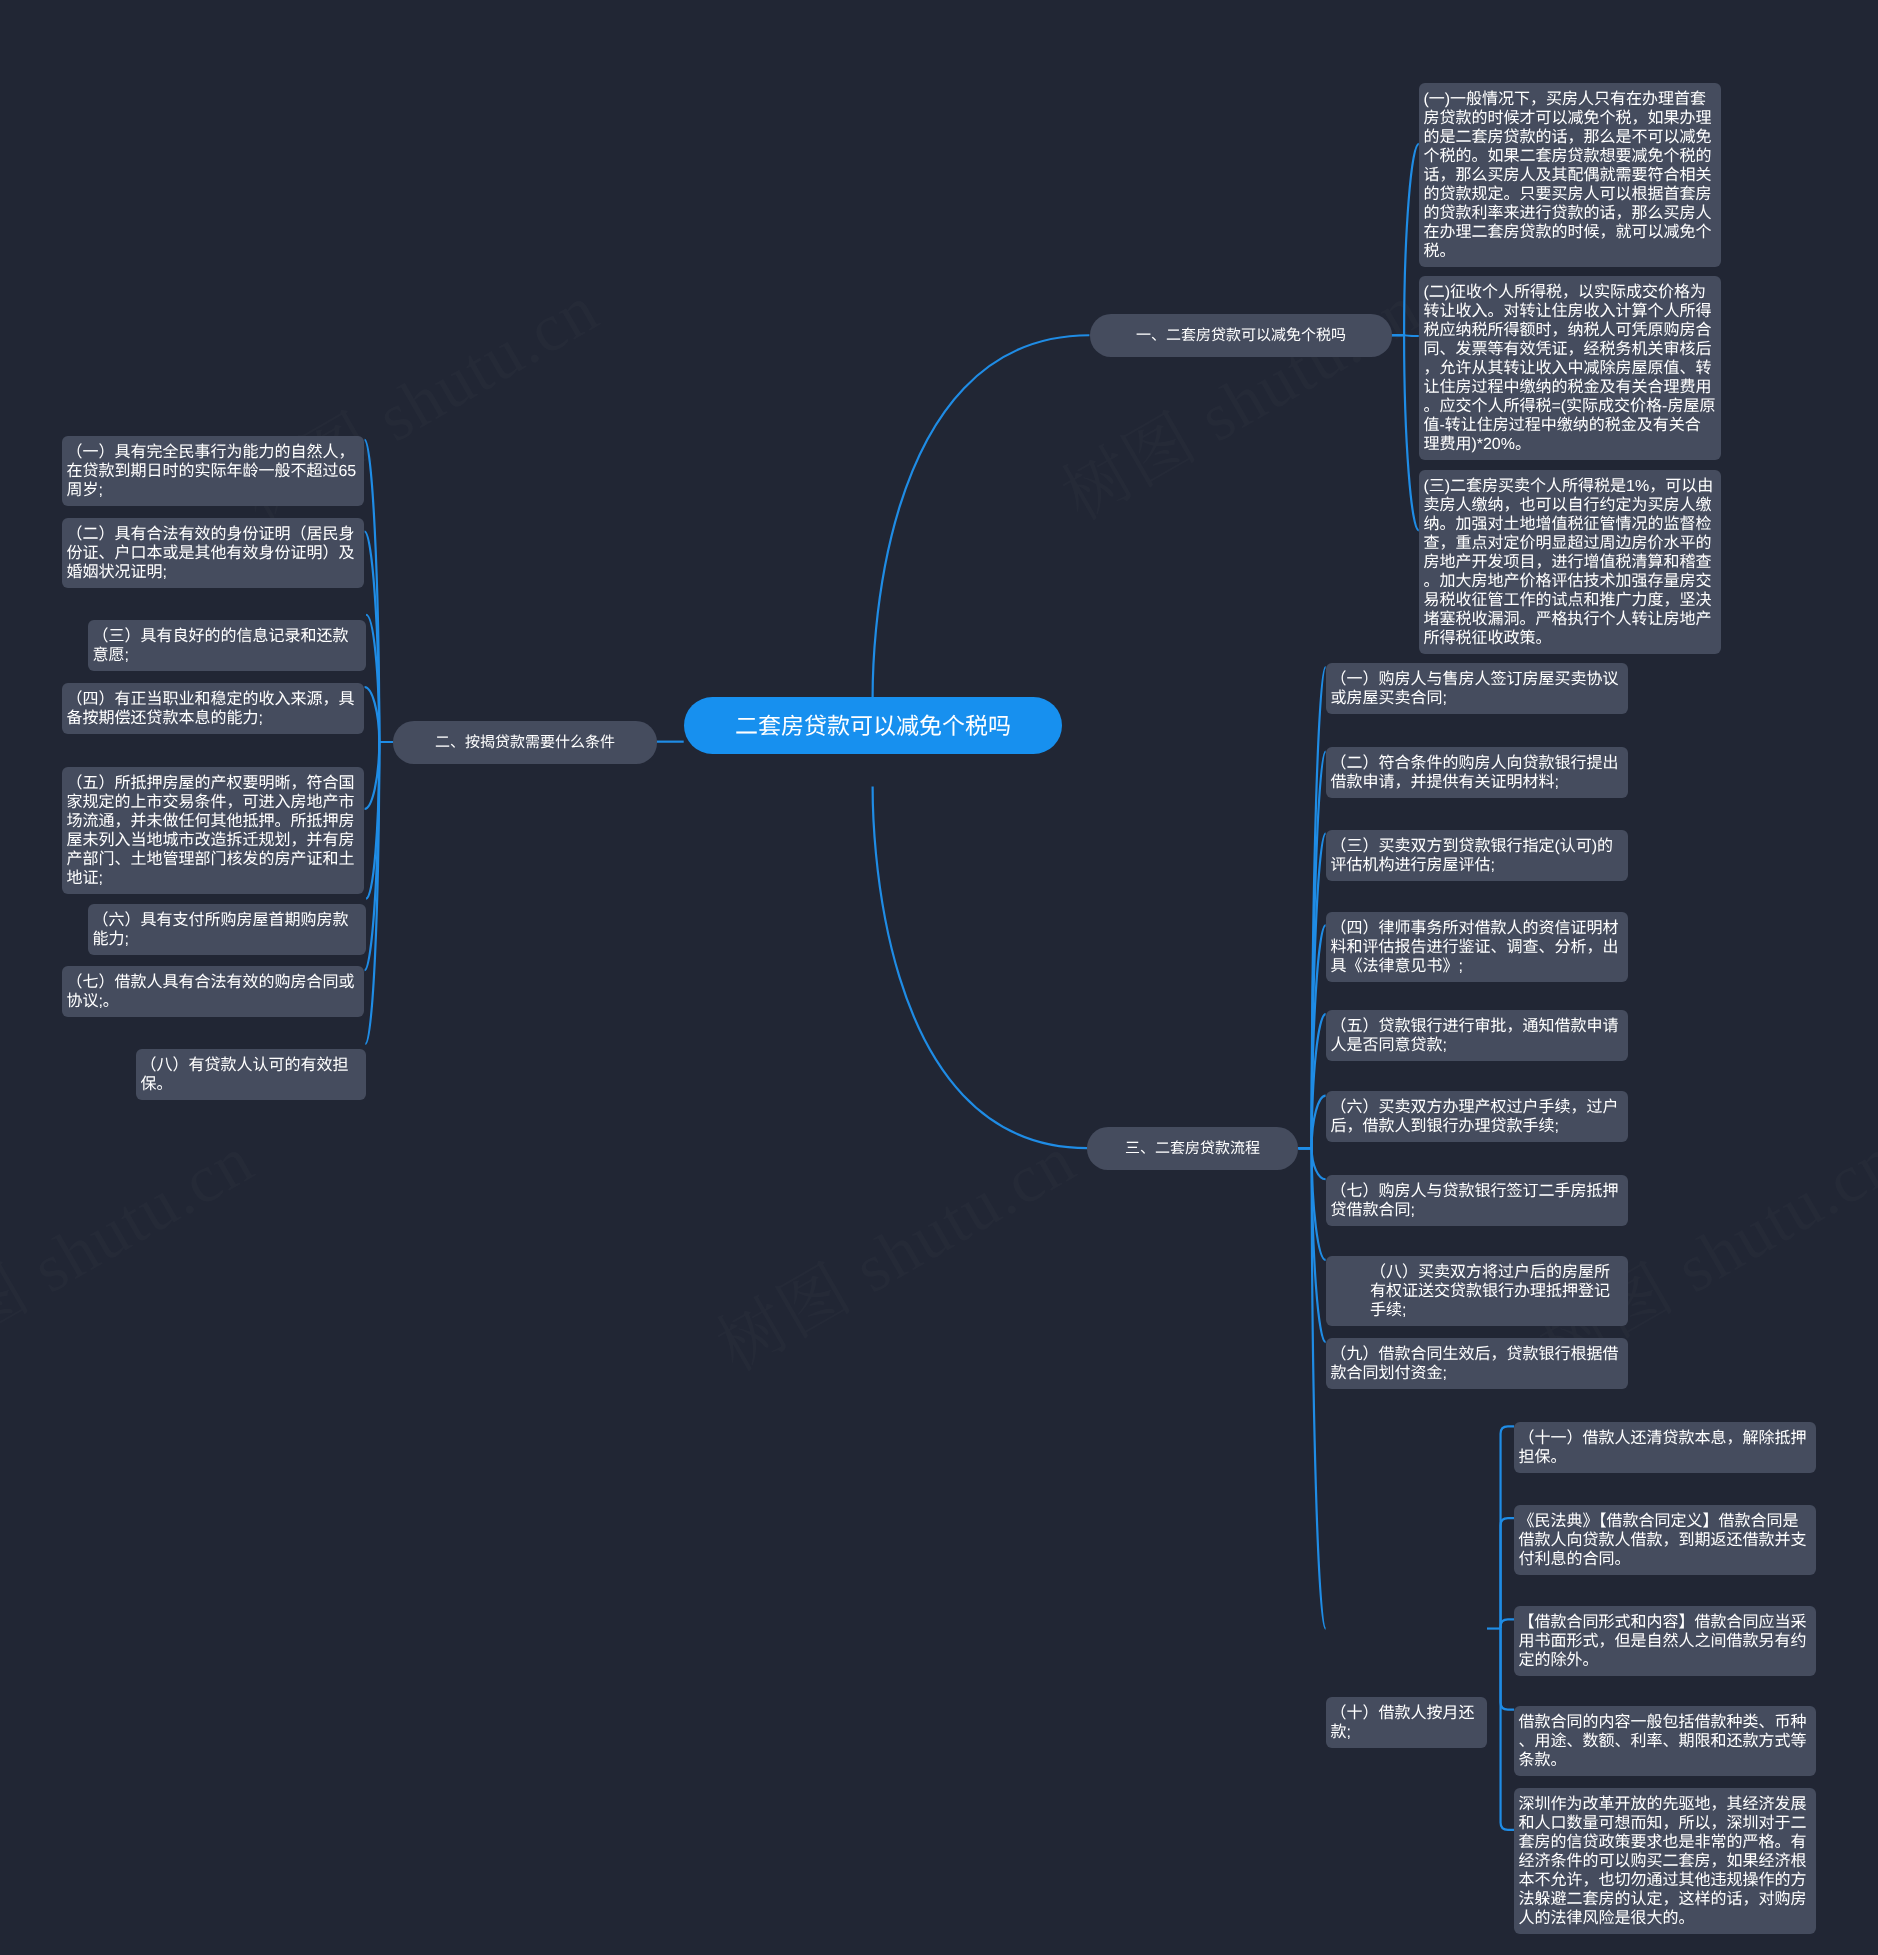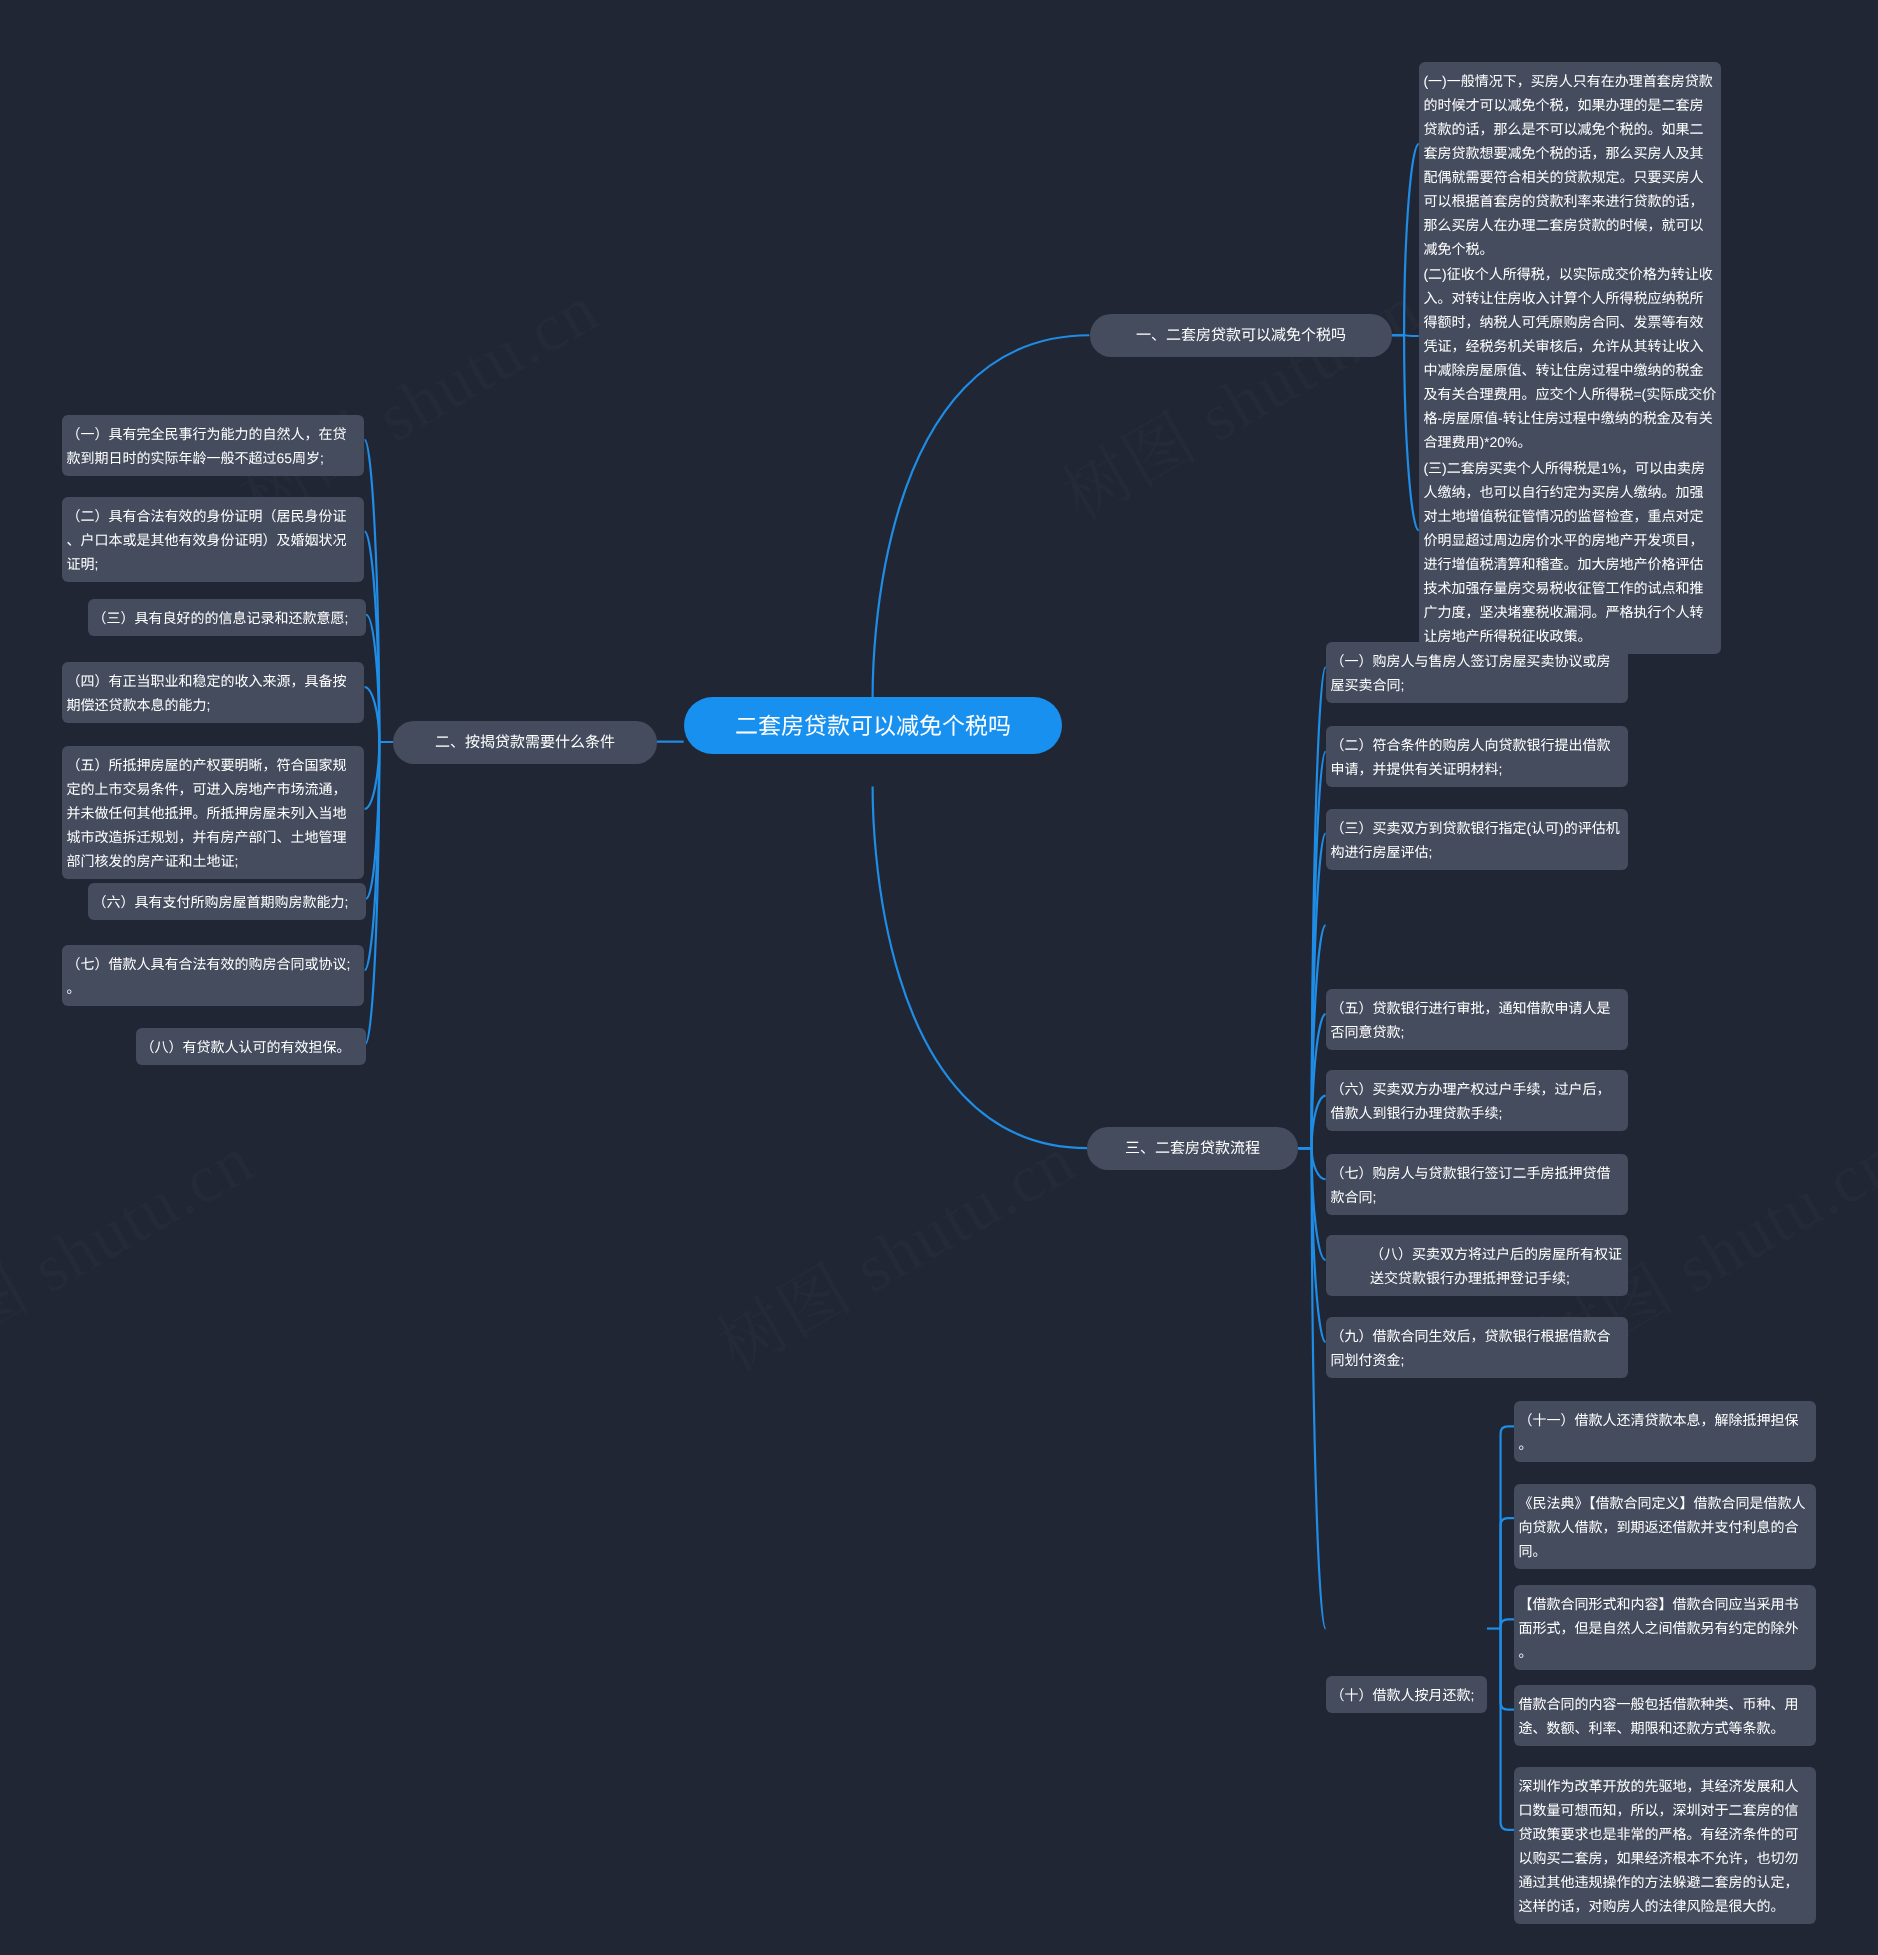--- a/index.html
+++ b/index.html
@@ -10,21 +10,21 @@
 #stage{position:absolute;left:0;top:0;width:1878px;height:1955px;}
 #watermark{position:absolute;left:0;top:0;width:1878px;height:1955px;overflow:hidden;pointer-events:none;}
 #watermark .wm{position:absolute;white-space:nowrap;font-size:68px;color:rgba(255,255,255,.020);
   transform:rotate(-30deg);transform-origin:0 0;font-family:"Liberation Serif","Noto Serif CJK SC",serif;
   letter-spacing:1.5px;}
 svg#links{position:absolute;left:0;top:0;width:1878px;height:1955px;}
 svg#links path{fill:none;stroke:#1f8ce5;stroke-width:3;}
 .node{position:absolute;box-sizing:border-box;background:#454c5e;color:#fff;
       display:flex;align-items:center;border-radius:5.9px;}
 .node .nt{display:block;}
-.lvl2,.lvl3{padding:6.6px 4.4px;font-size:14px;line-height:24px;line-break:anywhere;}
+.lvl2,.lvl3{padding:6.6px 4.4px;font-size:16px;line-height:19px;line-break:anywhere;margin-top:21px;}
 .lvl1{border-radius:21px;font-size:15px;line-height:25px;justify-content:center;padding:8.8px 0;}
 .root{border-radius:45px;background:#1790ef;font-size:23px;line-height:32px;
       justify-content:center;text-align:center;padding:12.5px 44px;}
 .root-node{left:684px;top:697px;width:378px;}
 .branch-0{left:1090px;top:314px;width:302px;}
 .branch-1{left:393px;top:721px;width:264px;}
 .branch-2{left:1087px;top:1127px;width:211px;}
 .b0-child-0{left:1419px;top:62px;width:302px;}
 .b0-child-1{left:1419px;top:255px;width:302px;}
 .b0-child-2{left:1419px;top:449px;width:302px;}
@@ -143,20 +143,23 @@
     </div>
 <div class="node lvl2 b2-child-0">
       <span class="nt">（一）购房人与售房人签订房屋买卖协议或房屋买卖合同;</span>
     </div>
 <div class="node lvl2 b2-child-1">
       <span class="nt">（二）符合条件的购房人向贷款银行提出借款申请，并提供有关证明材料;</span>
     </div>
 <div class="node lvl2 b2-child-2">
       <span class="nt">（三）买卖双方到贷款银行指定(认可)的评估机构进行房屋评估;</span>
     </div>
+<div class="node lvl2 b2-child-3">
+      <span class="nt">（四）律师事务所对借款人的资信证明材料和评估报告进行鉴证、调查、分析，出具《法律意见书》;</span>
+    </div>
 <div class="node lvl2 b2-child-4">
       <span class="nt">（五）贷款银行进行审批，通知借款申请人是否同意贷款;</span>
     </div>
 <div class="node lvl2 b2-child-5">
       <span class="nt">（六）买卖双方办理产权过户手续，过户后，借款人到银行办理贷款手续;</span>
     </div>
 <div class="node lvl2 b2-child-6">
       <span class="nt">（七）购房人与贷款银行签订二手房抵押贷借款合同;</span>
     </div>
 <div class="node lvl2 b2-child-7">

